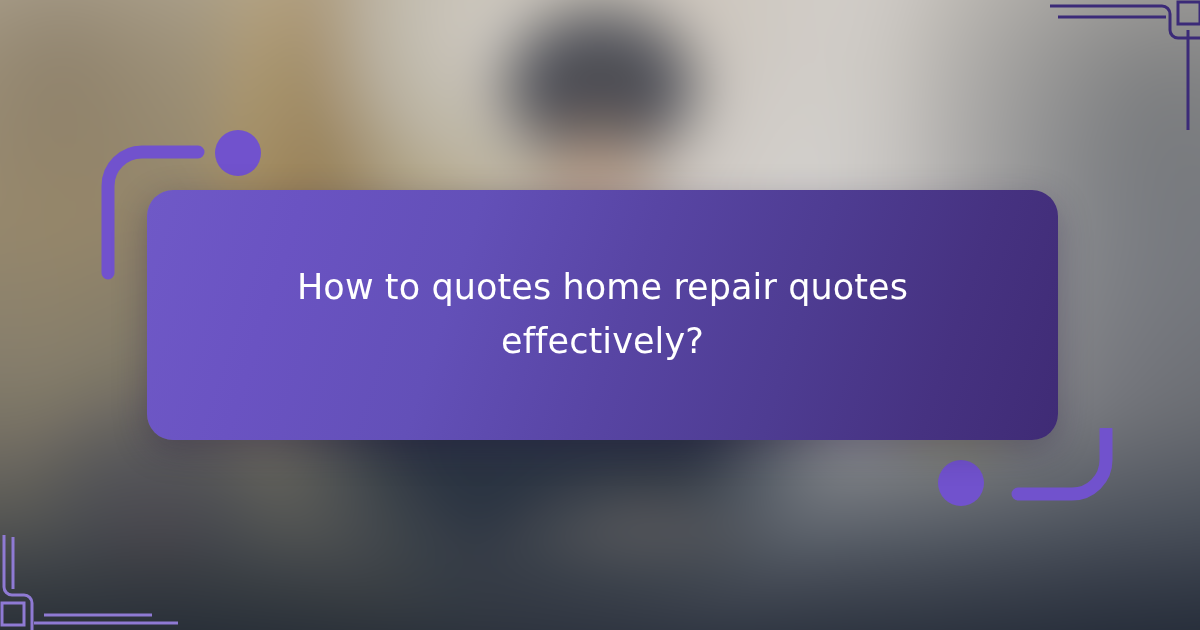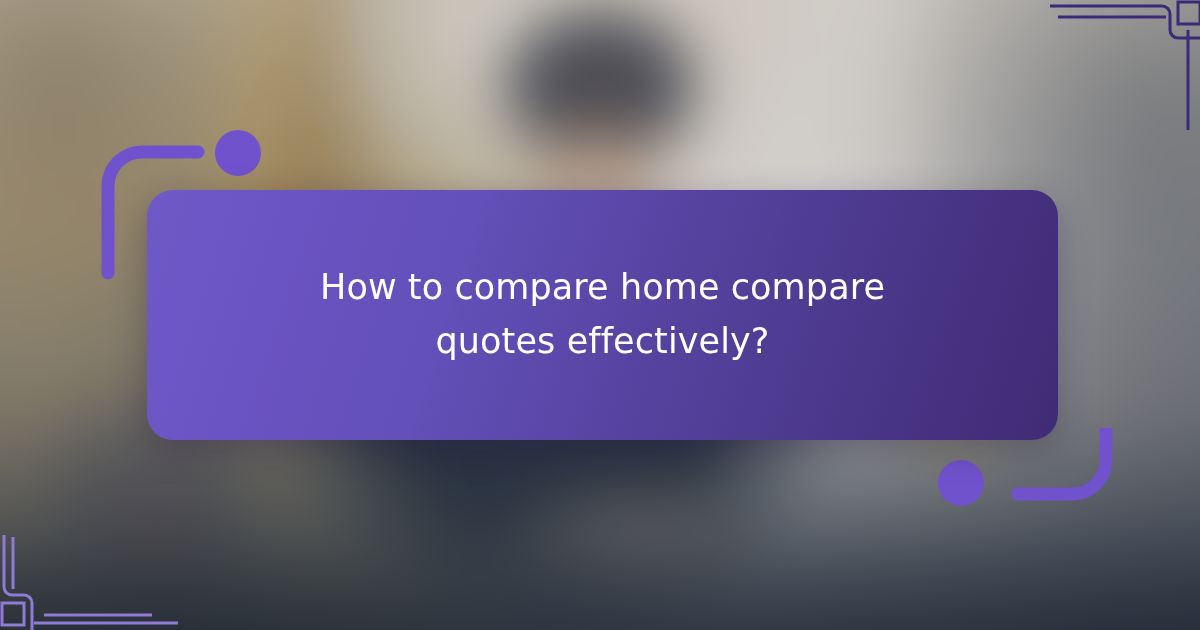--- a/index.html
+++ b/index.html
@@ -340,16 +340,16 @@
   <div class="bracket bracket-br">
     <svg width="110" height="80" viewBox="0 0 110 80" aria-hidden="true">
       <path d="M98 2 V32 A34 34 0 0 1 64 66 H10" fill="none" stroke="#7152cd" stroke-width="13" stroke-linecap="round"></path>
     </svg>
   </div>
 
   <div class="dot dot-tl"></div>
   <div class="dot dot-br"></div>
 
   <div class="card">
-    <h1 class="card-title">How to compare home compare quotes effectively?</h1>
+    <h1 class="card-title">How to quotes home repair quotes effectively?</h1>
   </div>
 
 </div>
 
 </body></html>

